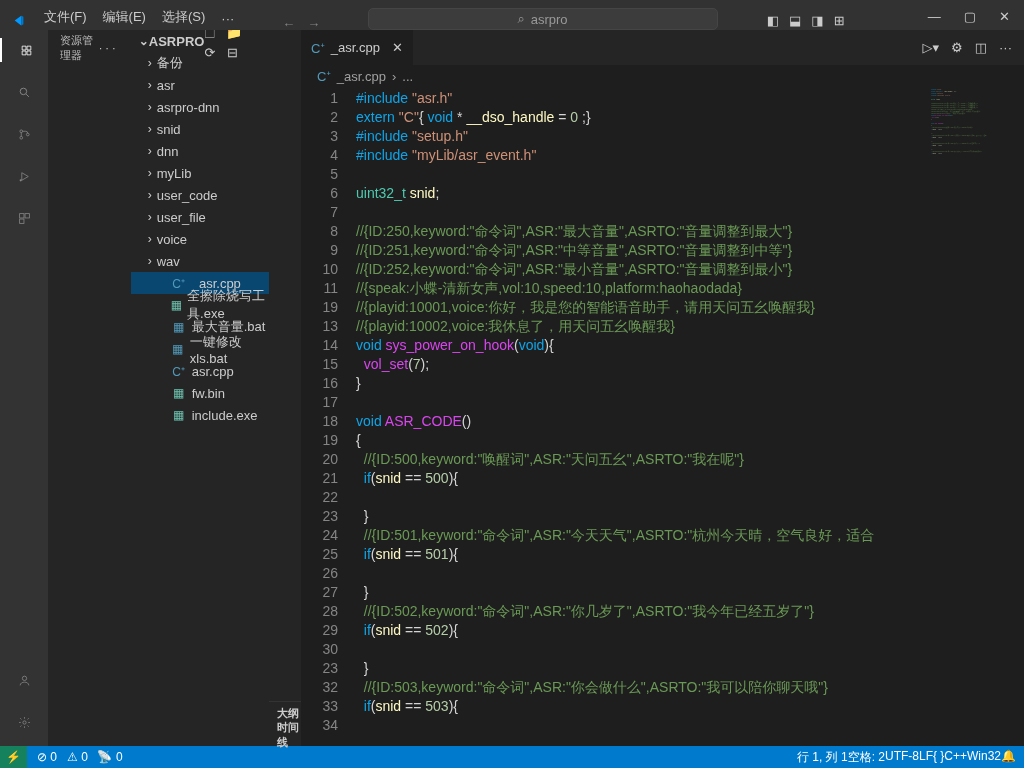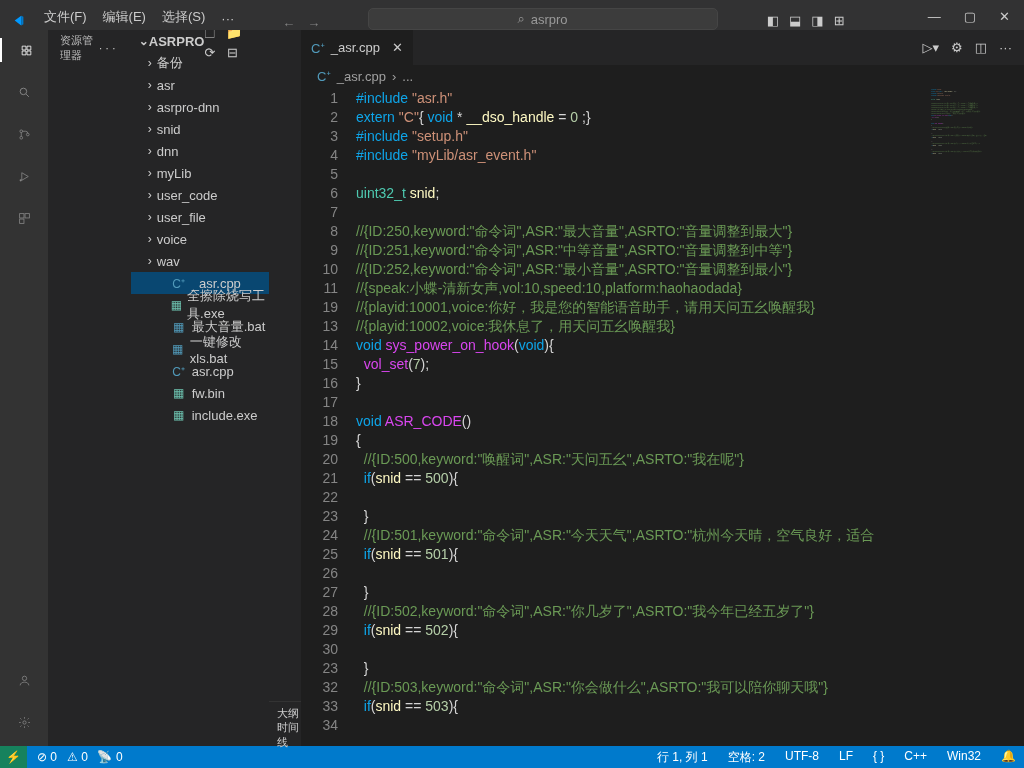--- a/index.html
+++ b/index.html
@@ -29,21 +29,21 @@
 .tree-item.root{font-weight:600;text-transform:uppercase}
 .tree-item.root .folder-actions{margin-left:auto;margin-right:8px;letter-spacing:4px;color:#ccc;font-weight:400}
 .tree-item.child{padding-left:12px}
 .tree-item.file{padding-left:40px}
 .tree-item.selected{background:#094771}
 .tree-item .ficon{width:16px;margin-right:5px;display:inline-flex;align-items:center;justify-content:center;font-size:12px}
 .tree-item .ficon.cpp{color:#519aba}
 .tree-item .ficon.exe{color:#6dc2af}
 .tree-item .ficon.bat{color:#519aba}
 .outline-section{margin-top:auto;border-top:1px solid #333}
-.outline-hdr{height:22px;display:flex;align-items:center;padding-left:4px;font-weight:400;font-size:11px;color:#ccc}
+.outline-hdr{height:22px;display:flex;align-items:center;padding-left:4px;font-weight:700;font-size:11px;color:#ccc}
 .editor-area{flex:1;display:flex;flex-direction:column;background:#1e1e1e;position:relative}
 .tabs{height:35px;background:#252526;display:flex;align-items:stretch}
 .tab{background:#1e1e1e;display:flex;align-items:center;padding:0 10px;gap:6px;border-right:1px solid #252526;cursor:pointer}
 .tab .ficon{color:#519aba}
 .tab .close{color:#ccc;margin-left:6px}
 .tabs .editor-actions{margin-left:auto;display:flex;align-items:center;gap:12px;padding-right:12px;color:#ccc}
 .breadcrumb{height:22px;display:flex;align-items:center;padding-left:16px;color:#a0a0a0;gap:6px;font-size:13px}
 .breadcrumb .ficon{color:#519aba}
 .code-area{flex:1;display:flex;overflow:hidden;font-family:Consolas,monospace;font-size:14px;line-height:19px}
 .gutter{width:55px;text-align:right;padding-right:18px;color:#858585;padding-top:2px}
@@ -55,21 +55,21 @@
 .type{color:#4ec9b0}
 .fn{color:#d946ef}
 .num{color:#b5cea8}
 .com{color:#6a9955}
 .pun{color:#d4d4d4}
 .var{color:#fef9c3}
 .minimap{position:absolute;right:0;top:57px;width:95px;height:180px;background:#1e1e1e;opacity:0.7;font-size:1.5px;line-height:2px;overflow:hidden;padding:2px}
 .minimap div{height:2px;white-space:pre;font-family:monospace}
 .statusbar{height:22px;background:#007acc;display:flex;align-items:center;padding:0 8px;color:#fff;font-size:12px;gap:10px}
 .statusbar .remote{background:#16825d;margin:-0 0 0 -8px;height:100%;display:flex;align-items:center;padding:0 6px}
-.statusbar .right{margin-left:auto;display:flex;gap:20px}
+.statusbar .right{margin-left:auto;display:flex;gap:0}
 svg{width:1em;height:1em;fill:currentColor}
 </style>
 </head>
 <body>
 
 <div class="titlebar">
   <span class="vscode-icon"><svg viewBox="0 0 24 24">
         <path d="M17 3l-12 9 12 9V3z" fill="#0098ff"></path>
         <path d="M17 3l4 2v14l-4 2V3z" fill="#007acc"></path>
       </svg></span>

